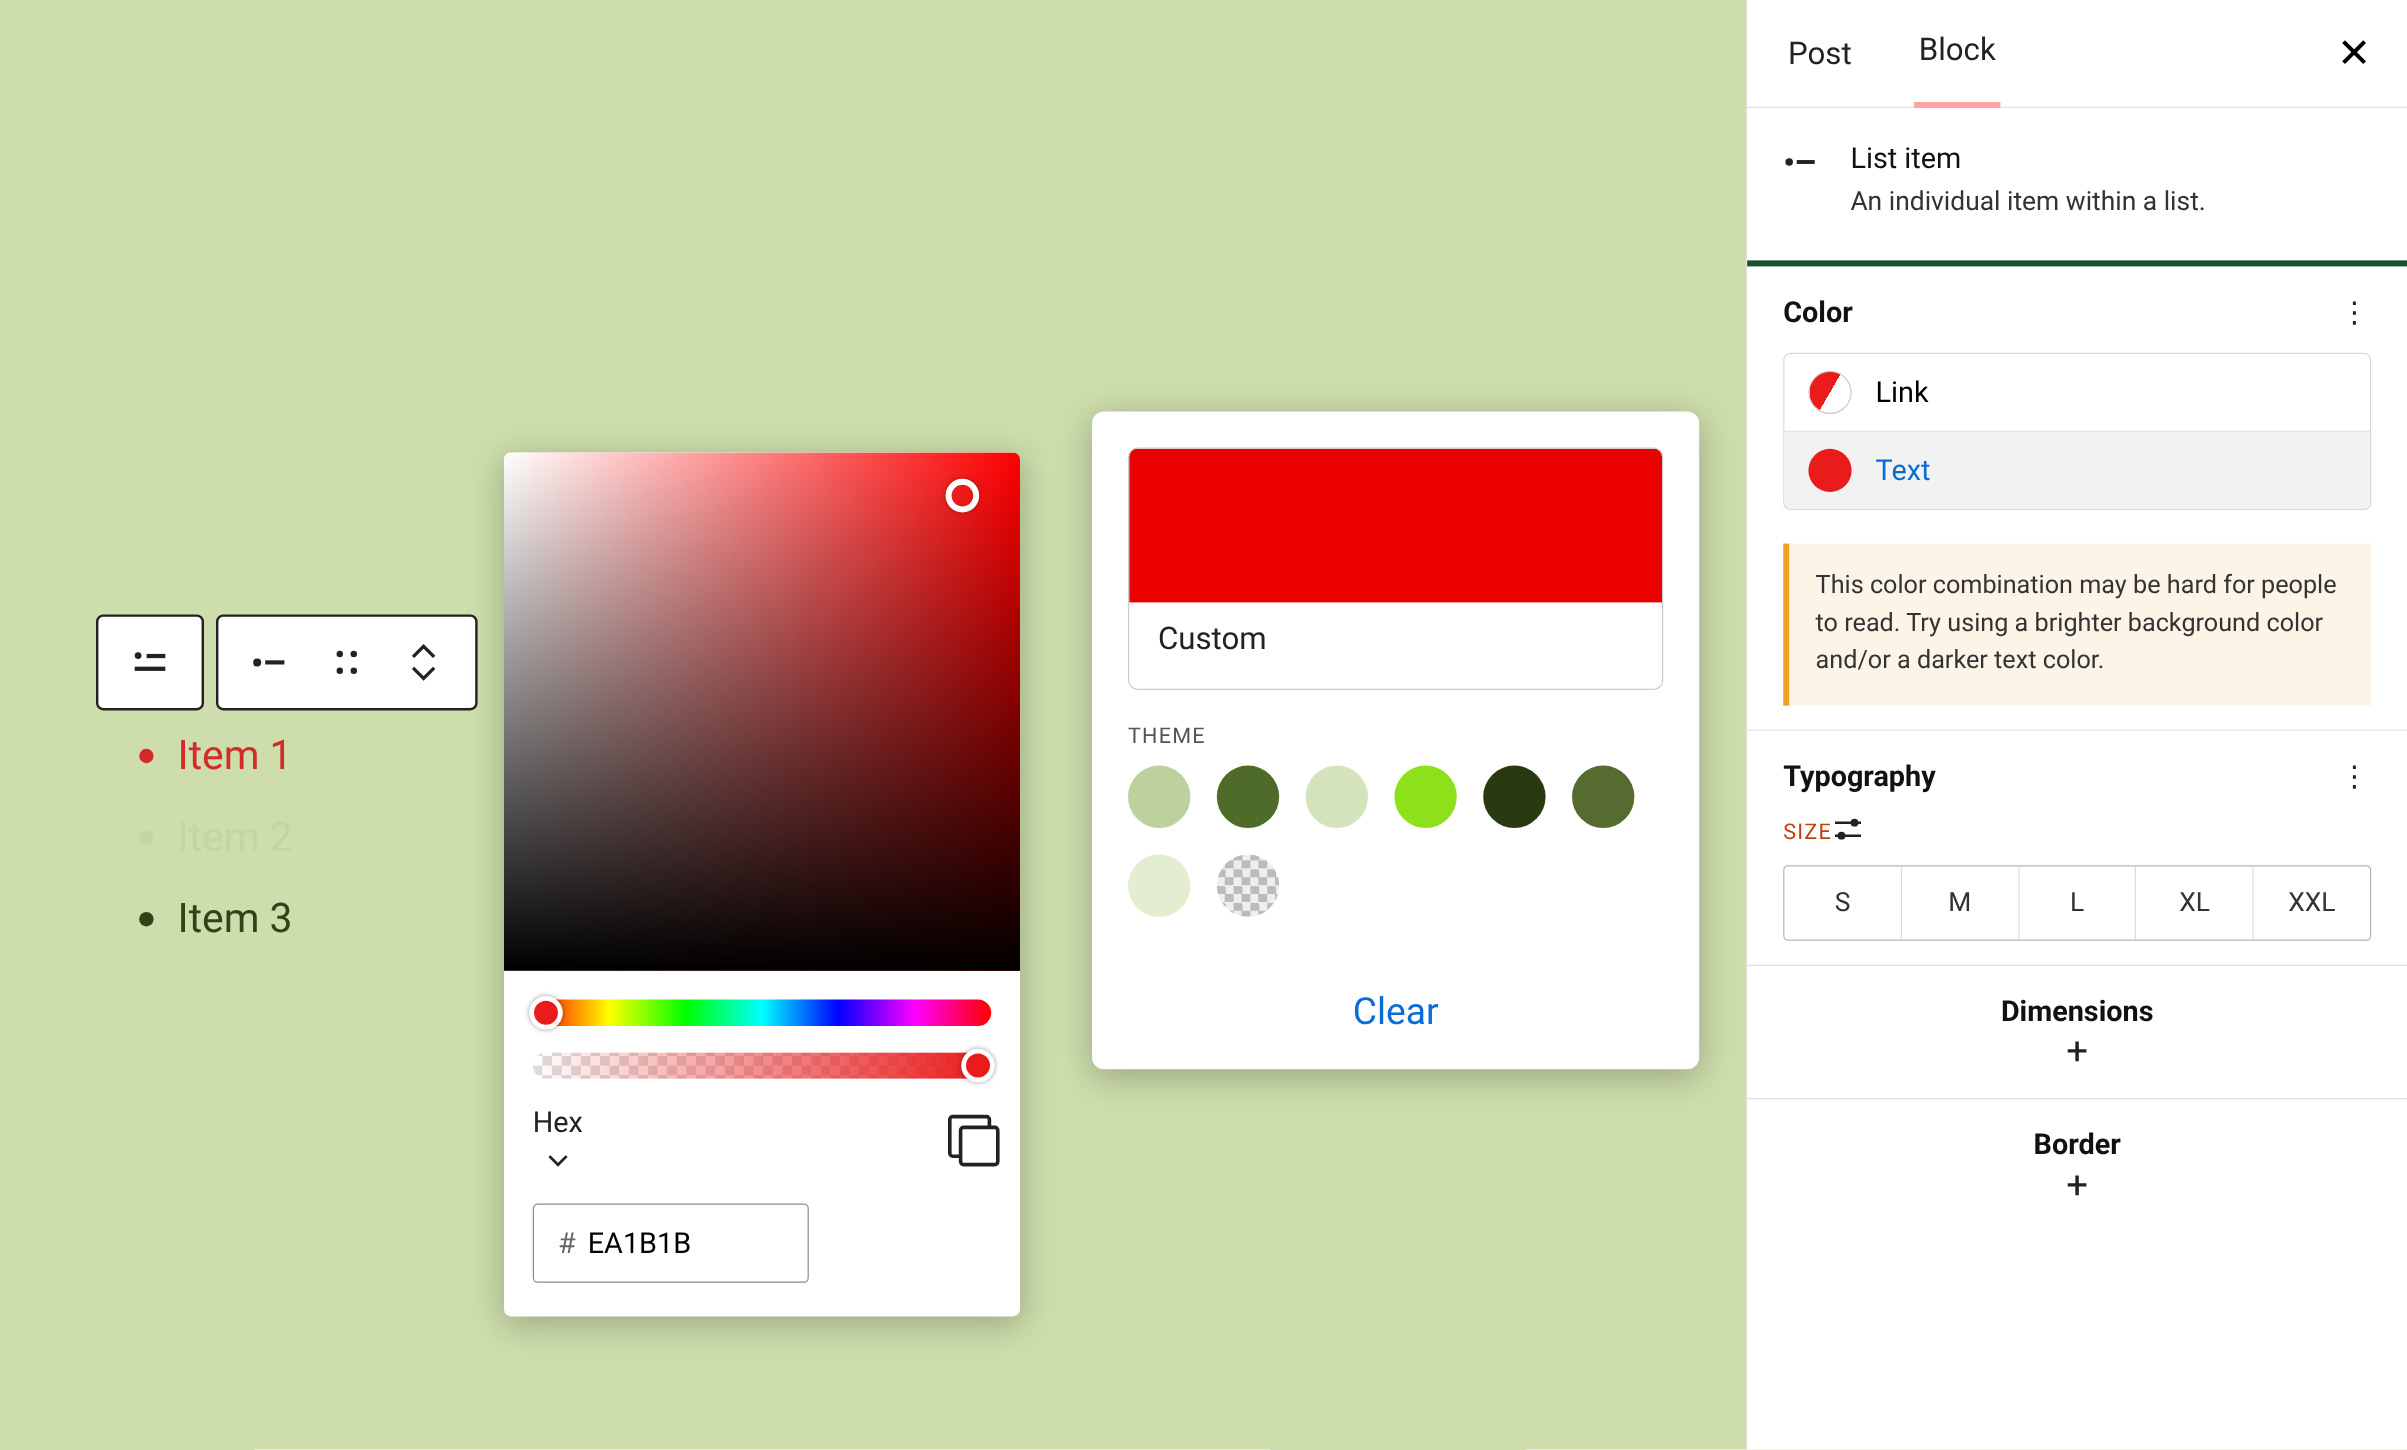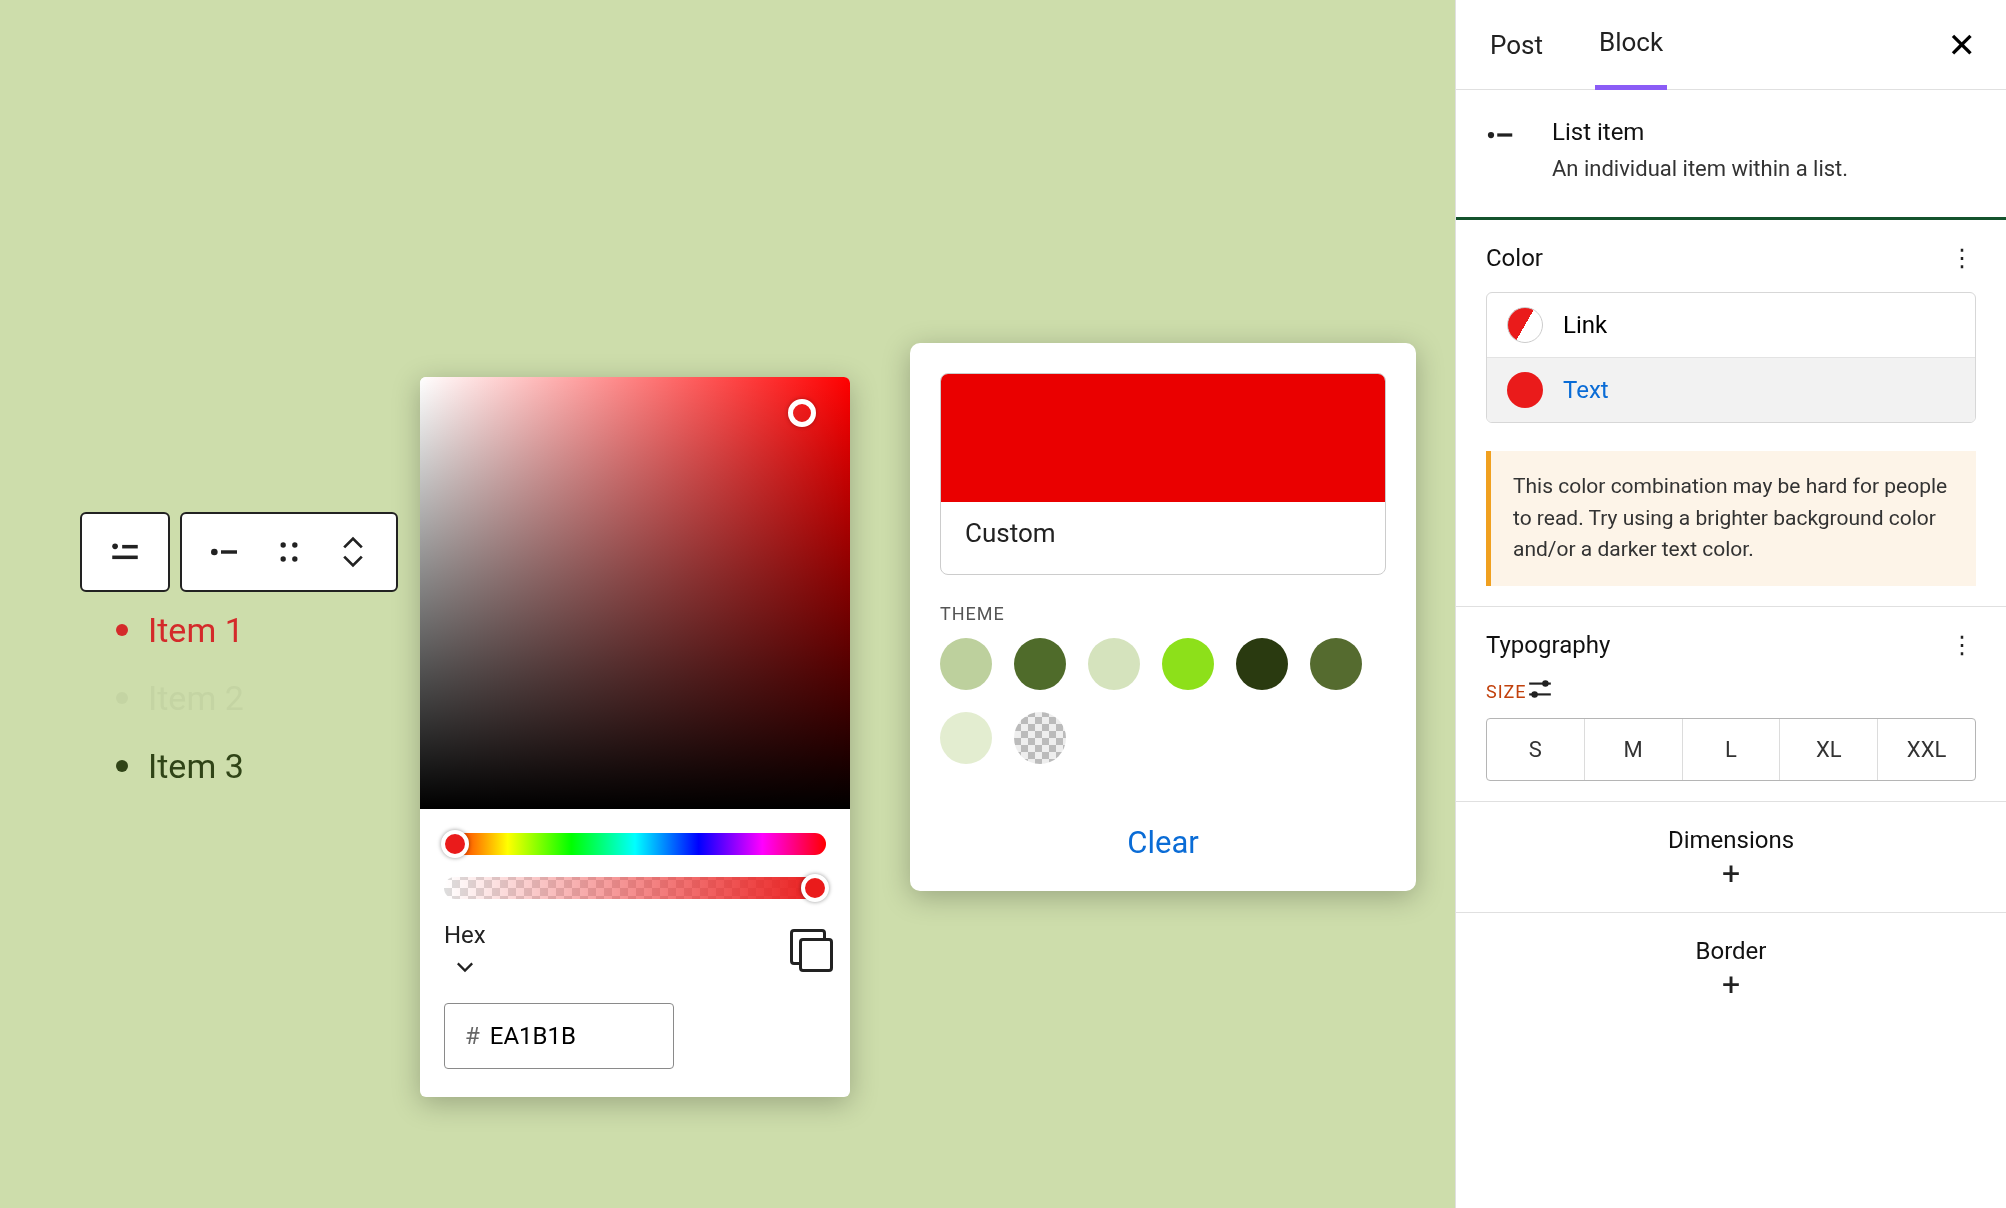--- a/index.html
+++ b/index.html
@@ -245,42 +245,42 @@
 }
 .tabs {
   display: flex;
   align-items: center;
   border-bottom: 1px solid #e0e0e0;
   padding: 0 30px;
   height: 90px;
   position: relative;
 }
 .tab { font-size: 26px; color: #222; margin-right: 48px; padding: 28px 4px; }
-.tab.active { color: #222; border-bottom: 5px solid #8b5cf6; }
+.tab.active { color: #222; border-bottom: 5px solid #fca5a5; }
 .close-x { position: absolute; right: 30px; font-size: 34px; cursor: pointer; }
 .block-info {
   display: flex;
-  gap: 36px;
+  gap: 26px;
   padding: 28px 30px 36px;
-  border-bottom: 3px solid #14532d;
+  border-bottom: 5px solid #14532d;
 }
 .block-info .icon { width: 30px; height: 30px; margin-top: 2px; }
 .block-info .title { font-size: 24px; color: #111; margin-bottom: 10px; }
 .block-info .desc { font-size: 22px; color: #333; }
 .panel {
   padding: 24px 30px 20px;
   border-bottom: 1px solid #e0e0e0;
 }
 .panel-head {
   display: flex;
   justify-content: space-between;
   align-items: center;
   margin-bottom: 20px;
 }
-.panel-head .label { font-size: 24px; color: #111; }
+.panel-head .label { font-size: 24px; color: #111; font-weight: bold; }
 .dots { font-size: 24px; letter-spacing: 2px; color: #222; }
 .color-rows {
   border: 1px solid #d7d7d7;
   border-radius: 6px;
   overflow: hidden;
 }
 .color-row {
   display: flex;
   align-items: center;
   gap: 20px;

